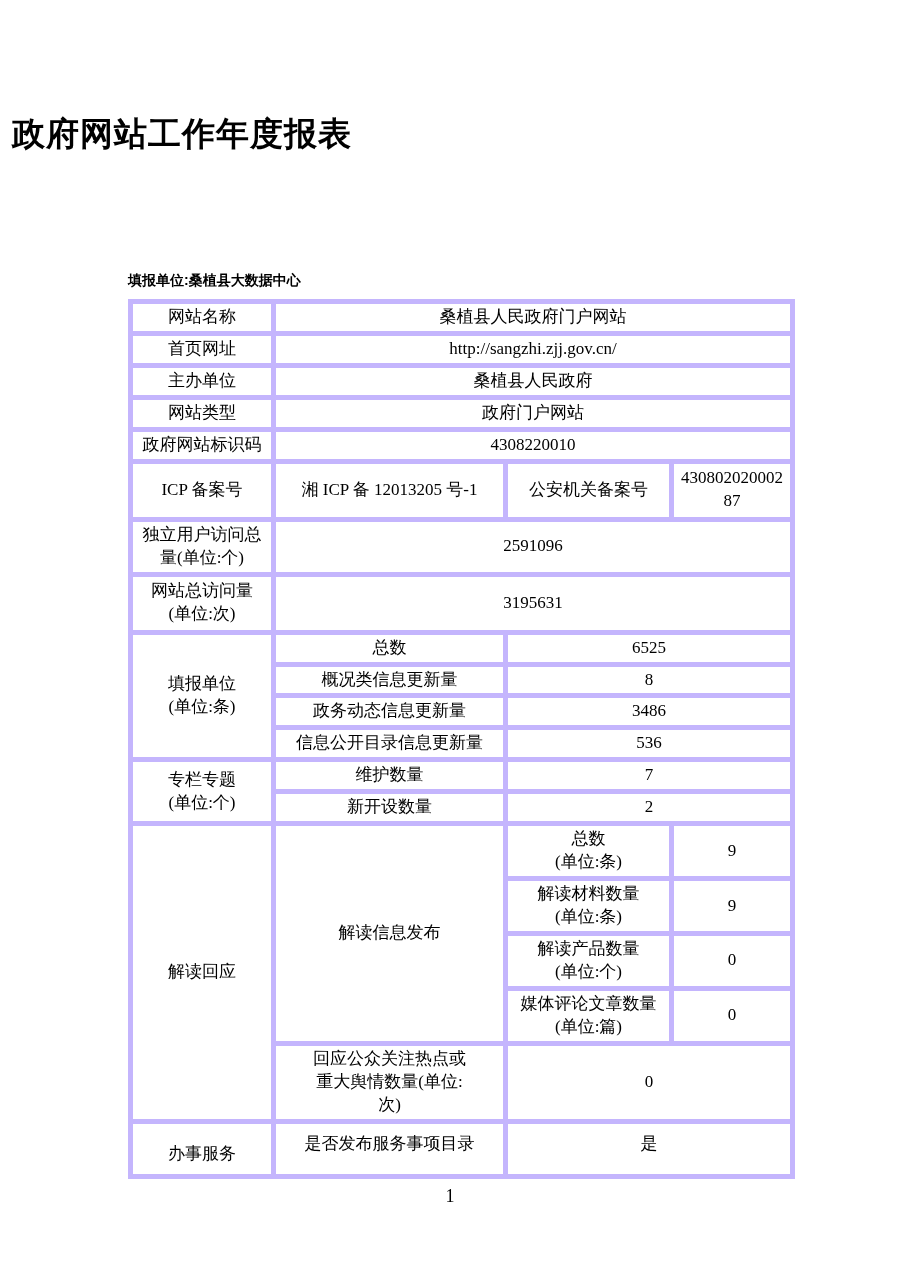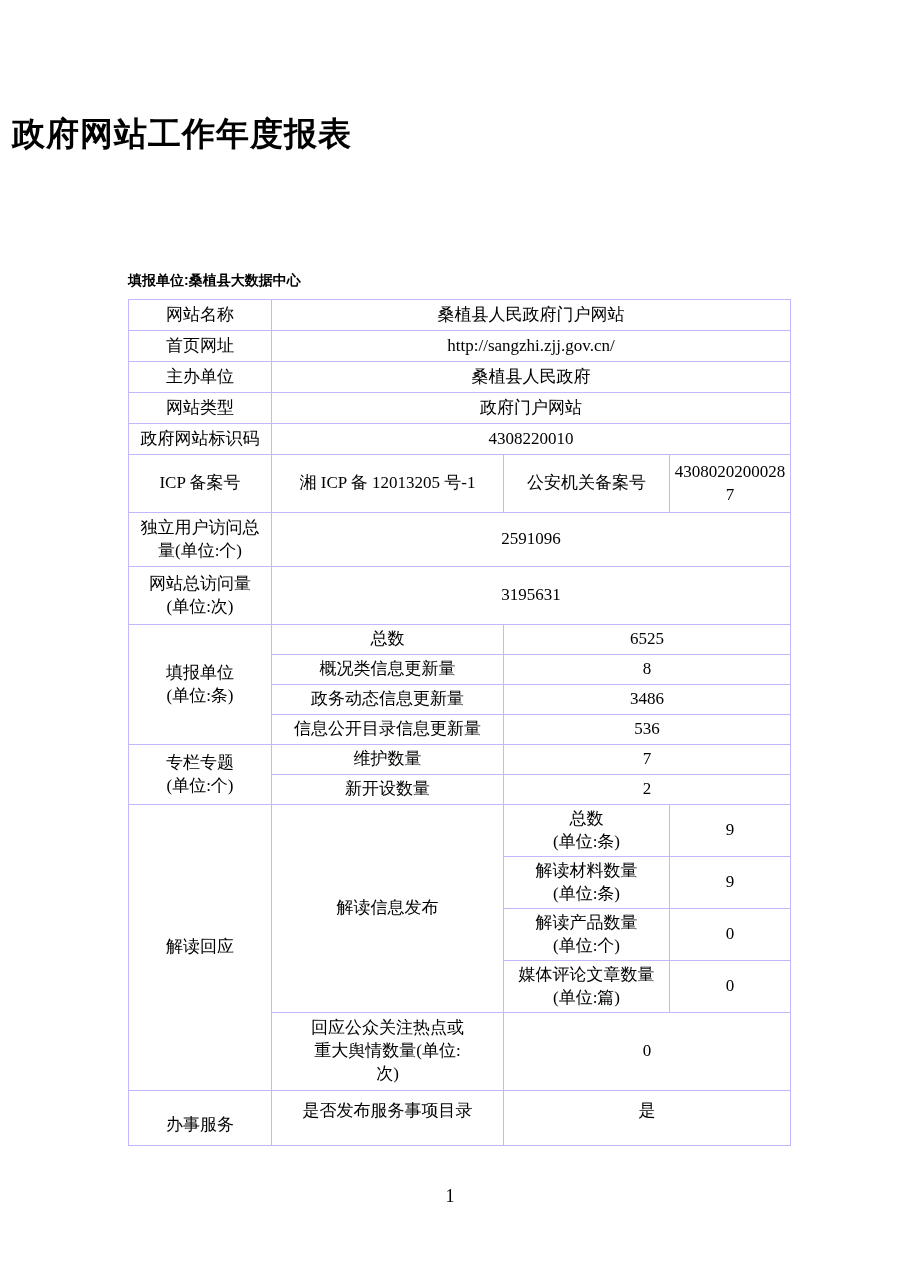--- a/index.html
+++ b/index.html
@@ -37,21 +37,21 @@
     font-size: 14px;
   }
   table.report {
     position: absolute;
     top: 299px; left: 128px;
     width: 662px;
     border-collapse: collapse;
     table-layout: fixed;
   }
   table.report td {
-    border: 1px solid #c4b5fd;
+    border: 5px solid #c4b5fd;
     text-align: center;
     vertical-align: middle;
     font-size: 17px;
     line-height: 1.35;
     padding: 2px 4px;
     overflow: hidden;
   }
   .pre { white-space: pre-line; }
   .left-label { text-align: left; padding: 2px 3px; }
   .num-break { word-break: break-all; padding: 2px 14px; line-height: 1.55; font-family: Liberation Serif, serif; }

